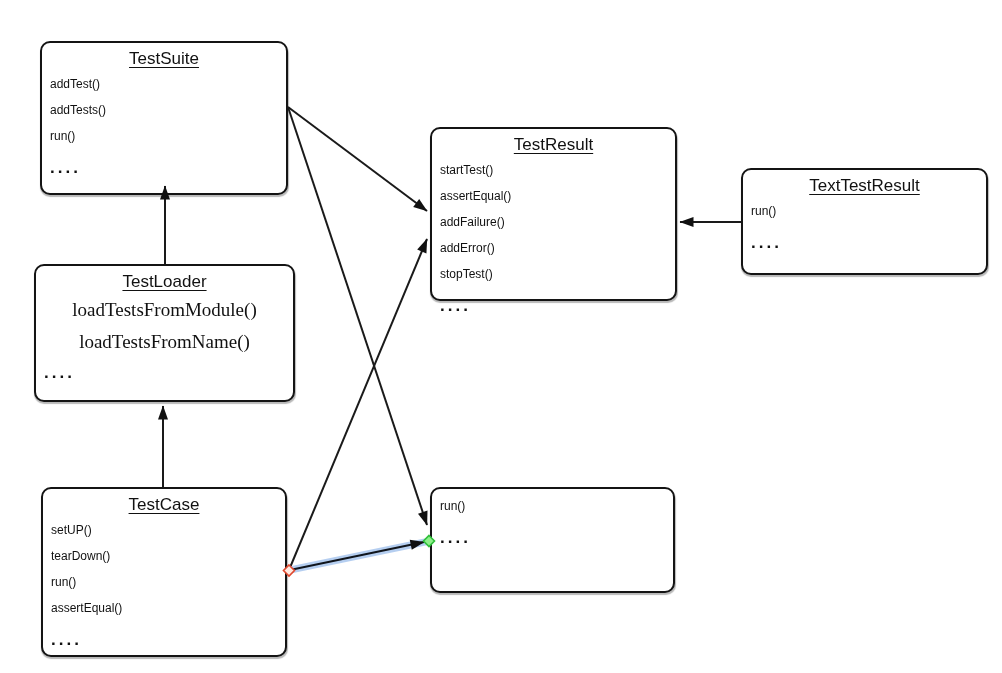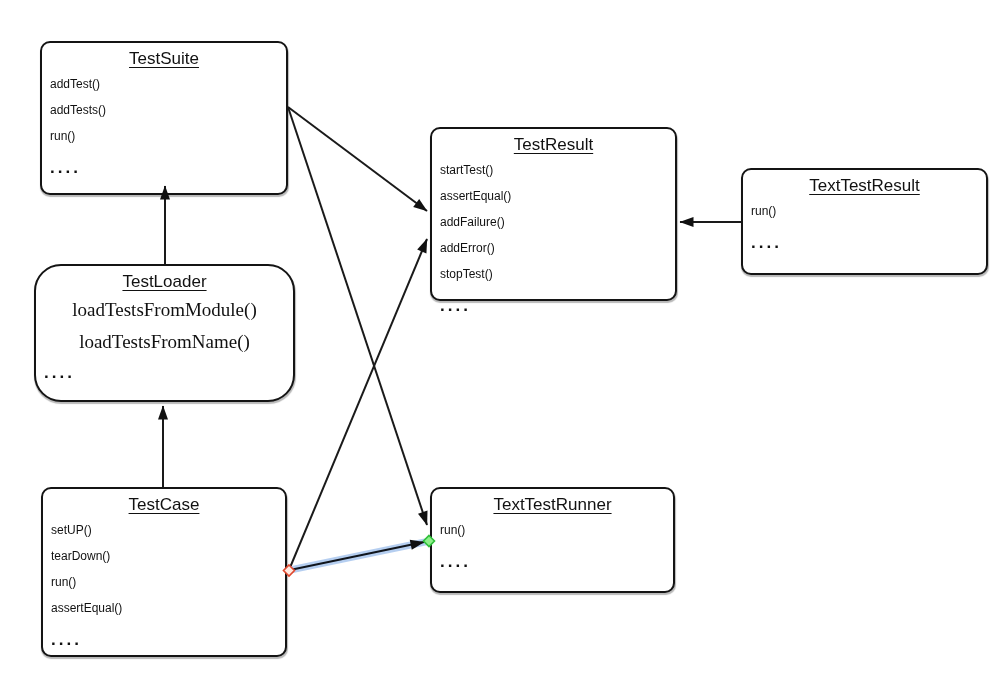--- a/index.html
+++ b/index.html
@@ -68,21 +68,21 @@
 <div class="canvas">
 
   <div class="uml-box" style="left:40px; top:29px; width:248px; height:154px;margin-top:12px;">
     <div class="uml-title">TestSuite</div>
     <div class="uml-method">addTest()</div>
     <div class="uml-method">addTests()</div>
     <div class="uml-method">run()</div>
     <div class="uml-ellipsis">....</div>
   </div>
 
-  <div class="uml-box loader" style="left:34px; top:264px; width:261px; height:138px;border-radius:27px;">
+  <div class="uml-box loader" style="left:34px; top:264px; width:261px; height:138px;">
     <div class="uml-title">TestLoader</div>
     <div class="uml-method serif">loadTestsFromModule()</div>
     <div class="uml-method serif">loadTestsFromName()</div>
     <div class="uml-ellipsis">....</div>
   </div>
 
   <div class="uml-box" style="left:41px; top:487px; width:246px; height:170px;">
     <div class="uml-title">TestCase</div>
     <div class="uml-method">setUP()</div>
     <div class="uml-method">tearDown()</div>
@@ -101,21 +101,20 @@
     <div class="uml-ellipsis">....</div>
   </div>
 
   <div class="uml-box" style="left:741px; top:168px; width:247px; height:107px;">
     <div class="uml-title">TextTestResult</div>
     <div class="uml-method">run()</div>
     <div class="uml-ellipsis">....</div>
   </div>
 
   <div class="uml-box" style="left:430px; top:487px; width:245px; height:106px;">
-    <div class="uml-title">TextTestRunner</div>
     <div class="uml-method">run()</div>
     <div class="uml-ellipsis">....</div>
   </div>
 
   <svg class="edges-layer" viewBox="0 0 1002 673" xmlns="http://www.w3.org/2000/svg">
     <defs>
       <marker id="arrow" markerWidth="16" markerHeight="12" refX="14.5" refY="6" orient="auto" markerUnits="userSpaceOnUse">
         <path d="M1,1 L15,6 L1,11 Z" fill="#111111"></path>
       </marker>
     </defs>

